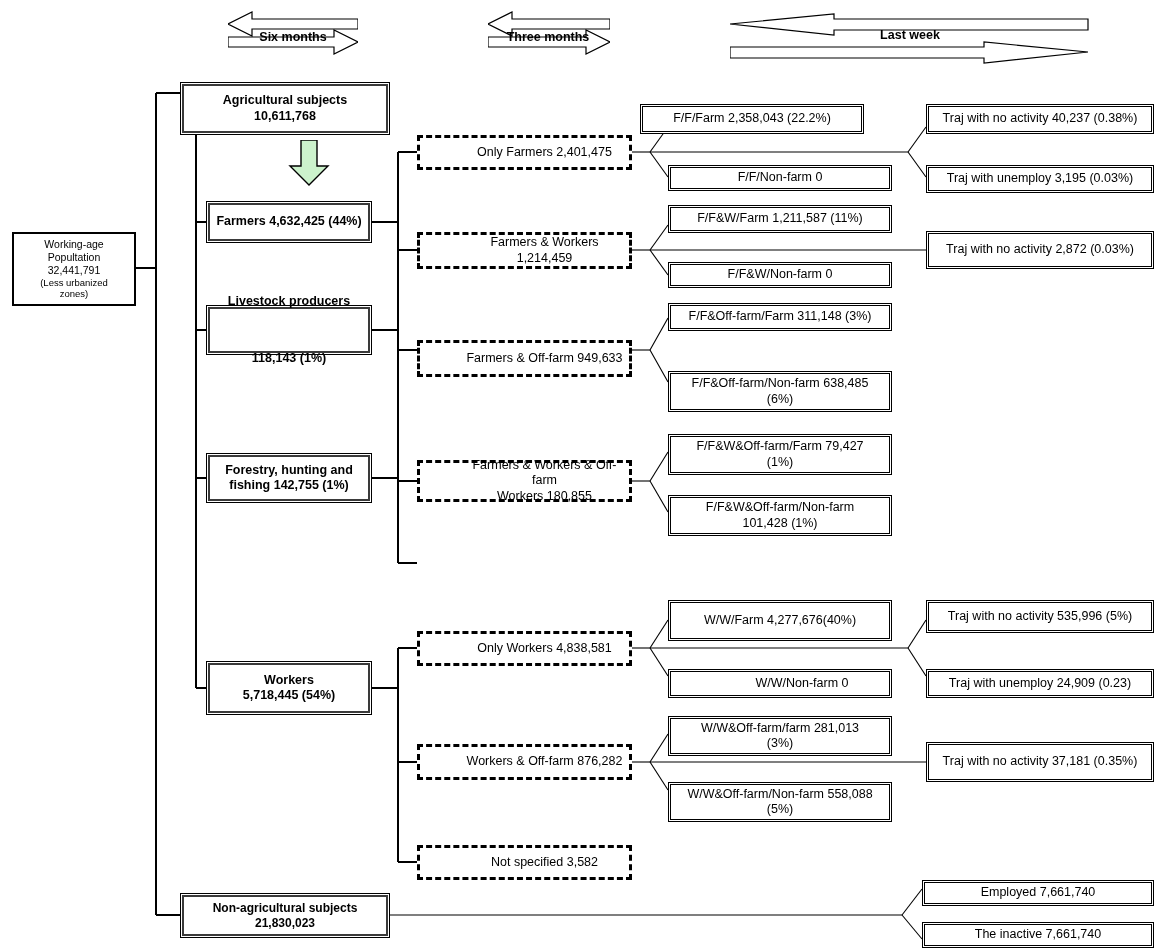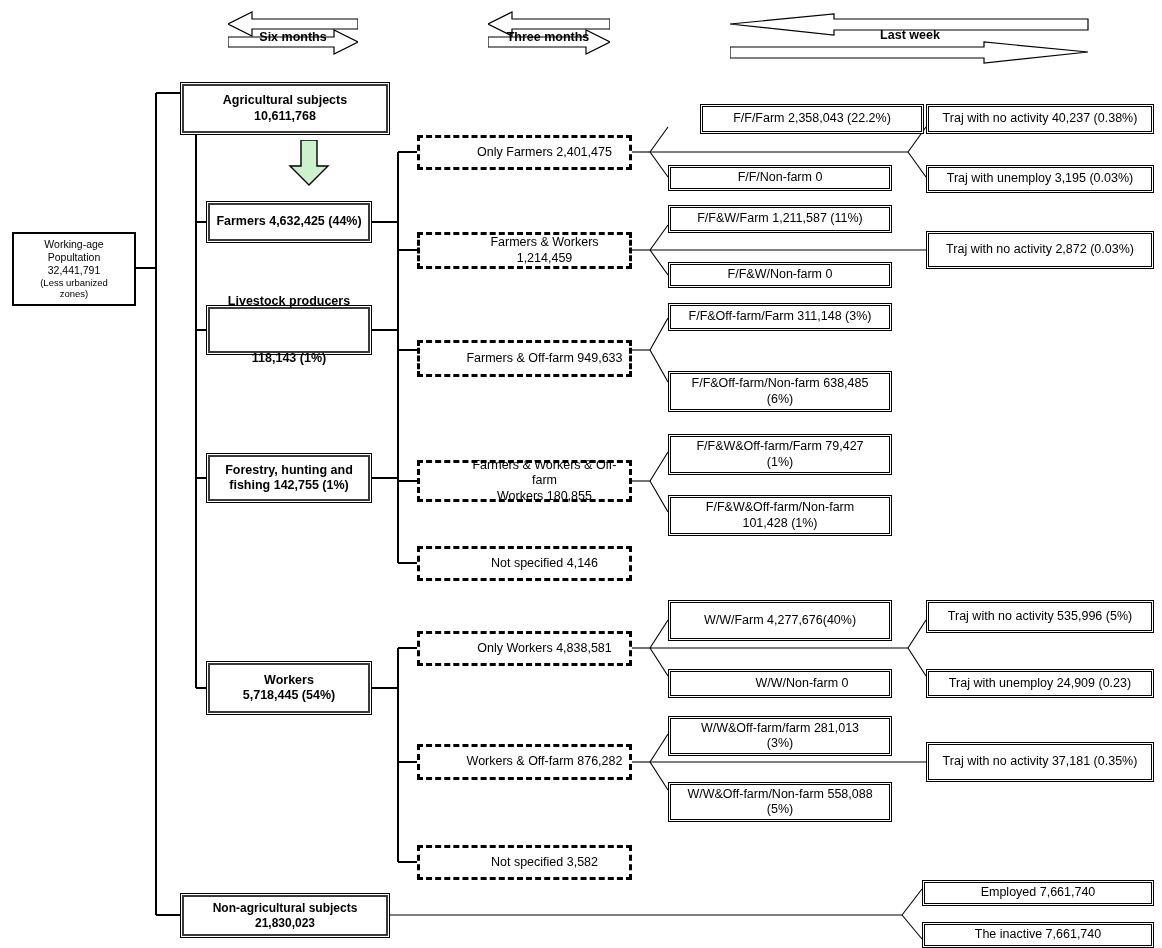--- a/index.html
+++ b/index.html
@@ -206,37 +206,34 @@
 
   <div class="box dashed" style="left:417px;top:340px;width:215px;height:37px;">
     <span>Farmers &amp; Off-farm 949,633</span>
   </div>
 
   <div class="box dashed" style="left:417px;top:460px;width:215px;height:42px;flex-direction:column;">
     <span>Farmers &amp; Workers &amp; Off-farm</span>
     <span>Workers 180,855</span>
   </div>
 
-  <div class="box dashed" style="left:417px;top:546px;width:215px;height:35px;">
-    <span>Not specified 4,146</span>
-  </div>
 
   <div class="box dashed" style="left:417px;top:631px;width:215px;height:35px;">
     <span>Only Workers 4,838,581</span>
   </div>
 
   <div class="box dashed" style="left:417px;top:744px;width:215px;height:36px;">
     <span>Workers &amp; Off-farm 876,282</span>
   </div>
 
   <div class="box dashed" style="left:417px;top:845px;width:215px;height:35px;">
     <span>Not specified 3,582</span>
   </div>
 
-  <div class="box solid" style="left:700px;top:104px;width:224px;height:30px;">
+  <div class="box solid" style="left:640px;top:104px;width:224px;height:30px;">
     <span>F/F/Farm  2,358,043  (22.2%)</span>
   </div>
   <div class="box solid" style="left:668px;top:165px;width:224px;height:26px;">
     <span>F/F/Non-farm  0</span>
   </div>
 
   <div class="box solid" style="left:668px;top:205px;width:224px;height:28px;">
     <span>F/F&amp;W/Farm    1,211,587 (11%)</span>
   </div>
   <div class="box solid" style="left:668px;top:262px;width:224px;height:26px;">

